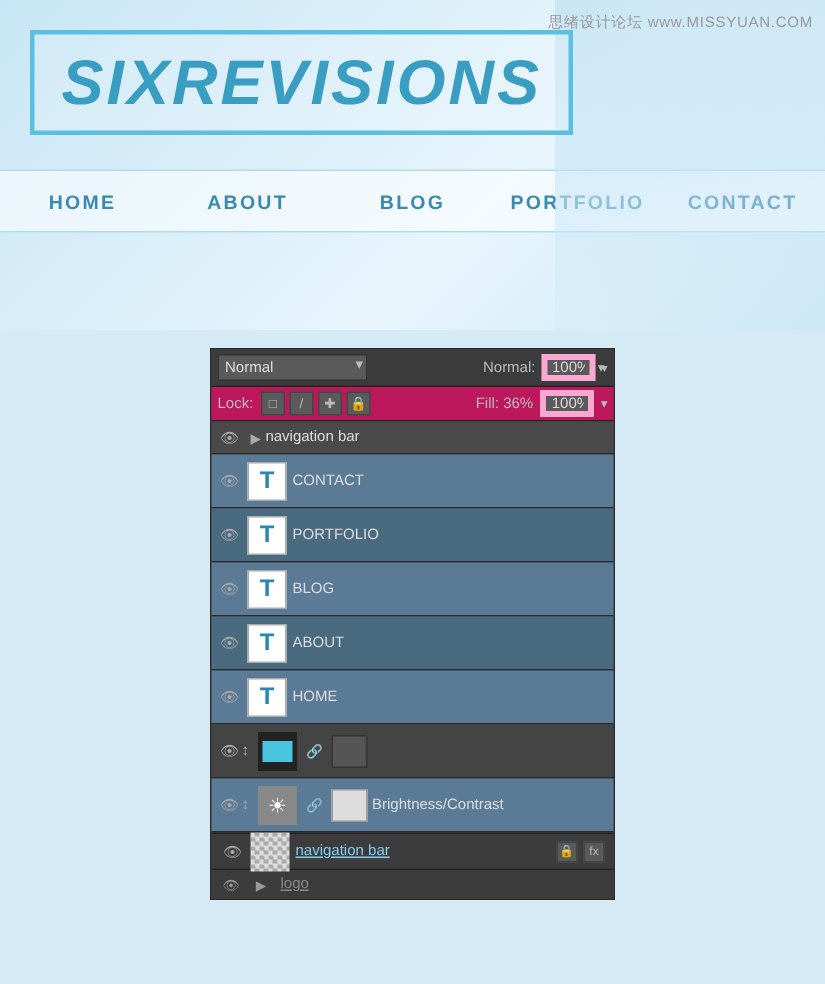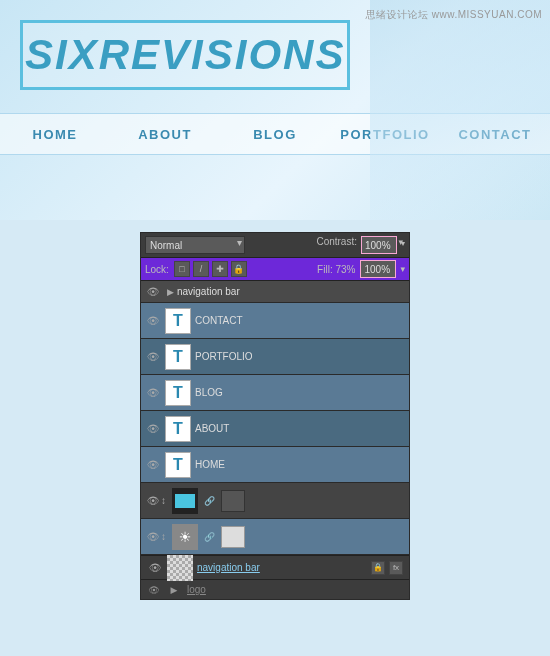--- a/index.html
+++ b/index.html
@@ -43,21 +43,21 @@
     }
 
     .site-header {
       padding: 20px 20px 15px 20px;
       position: relative;
     }
 
     .site-title-box {
       display: inline-block;
       border: 3px solid #5bbfdf;
-      padding: 8px 2px;
+      padding: 8px 18px;
       background: rgba(255,255,255,0.15);
     }
 
     .site-title {
       font-size: 42px;
       font-weight: 900;
       color: #3a9ec2;
       letter-spacing: 2px;
       text-transform: uppercase;
       font-style: italic;
@@ -94,21 +94,21 @@
       width: 270px;
       background: #4a4a4a;
       border: 1px solid #2a2a2a;
       font-size: 11px;
       color: #ddd;
     }
 
     
     .ps-top-bar {
       display: flex;
-      align-items: flex-start;
+      align-items: center;
       background: #3c3c3c;
       padding: 3px 4px;
       border-bottom: 1px solid #222;
       gap: 4px;
     }
 
     .ps-select {
       background: #5a5a5a;
       border: 1px solid #333;
       color: #ddd;
@@ -136,21 +136,21 @@
     }
 
     .opacity-label {
       color: #bbb;
       font-size: 10px;
       margin-left: auto;
     }
 
     .opacity-value {
       background: #5a5a5a;
-      border: 1px solid #f9a8d4;
+      border: 4px solid #f9a8d4;
       color: #ddd;
       font-size: 10px;
       padding: 1px 3px;
       height: 18px;
       width: 36px;
     }
 
     .ps-select-small-wrapper {
       position: relative;
       display: inline-block;
@@ -162,21 +162,21 @@
       top: 1px;
       font-size: 9px;
       color: #bbb;
       pointer-events: none;
     }
 
     
     .ps-lock-bar {
       display: flex;
       align-items: center;
-      background: #6d28d9;
+      background: #be185d;
       padding: 2px 4px;
       border-bottom: 1px solid #222;
       gap: 3px;
     }
 
     .lock-label {
       color: #bbb;
       font-size: 10px;
       margin-right: 2px;
     }
@@ -410,34 +410,34 @@
 </div>
 
 <div class="ps-panel">
 
   <div class="ps-top-bar">
     <div class="ps-select-wrapper">
       <select class="ps-select">
         <option>Normal</option>
       </select>
     </div>
-    <span class="opacity-label">Contrast:</span>
+    <span class="opacity-label">Normal:</span>
     <input class="opacity-value" type="text" value="100%" style="">
     <div class="ps-select-small-wrapper">
       <span style="font-size:8px;color:#bbb;">▾</span>
     </div>
   </div>
 
   <div class="ps-lock-bar">
     <span class="lock-label">Lock:</span>
     <div class="lock-icon-btn">□</div>
     <div class="lock-icon-btn">/</div>
     <div class="lock-icon-btn">✚</div>
     <div class="lock-icon-btn">🔒</div>
-    <span class="fill-label">Fill: 73%</span>
+    <span class="fill-label">Fill: 36%</span>
     <input class="opacity-value" type="text" value="100%" style="margin-left: 2px;">
     <div style="font-size:9px;color:#bbb;margin-left:1px;">▾</div>
   </div>
 
   <div class="ps-layers">
 
     <div class="layer-group-header">
       <div class="layer-eye">👁</div>
       <div style="width:6px;"></div>
       <span style="font-size:9px;color:#aaa;margin-right:3px;">▶</span>
@@ -485,20 +485,21 @@
     </div>
 
     <div class="layer-row layer-row-first" style="background:#444;">
       <div class="layer-eye">👁</div>
       <span class="layer-move-icon">↕</span>
       <div class="adj-thumb">
         <span style="font-size:14px;">☀</span>
       </div>
       <div class="layer-link-icon">🔗</div>
       <div style="width:24px;height:22px;background:#ddd;border:1px solid #999;margin:0 3px;flex-shrink:0;"></div>
+      <span class="layer-name">Brightness/Contrast</span>
     </div>
 
   </div>
 
   <div class="ps-bottom-bar">
     <div class="layer-eye">👁</div>
     <div class="nav-bar-thumb"></div>
     <span class="layer-name">navigation bar</span>
     <div class="bottom-icon">🔒</div>
     <div class="bottom-icon">fx</div>

